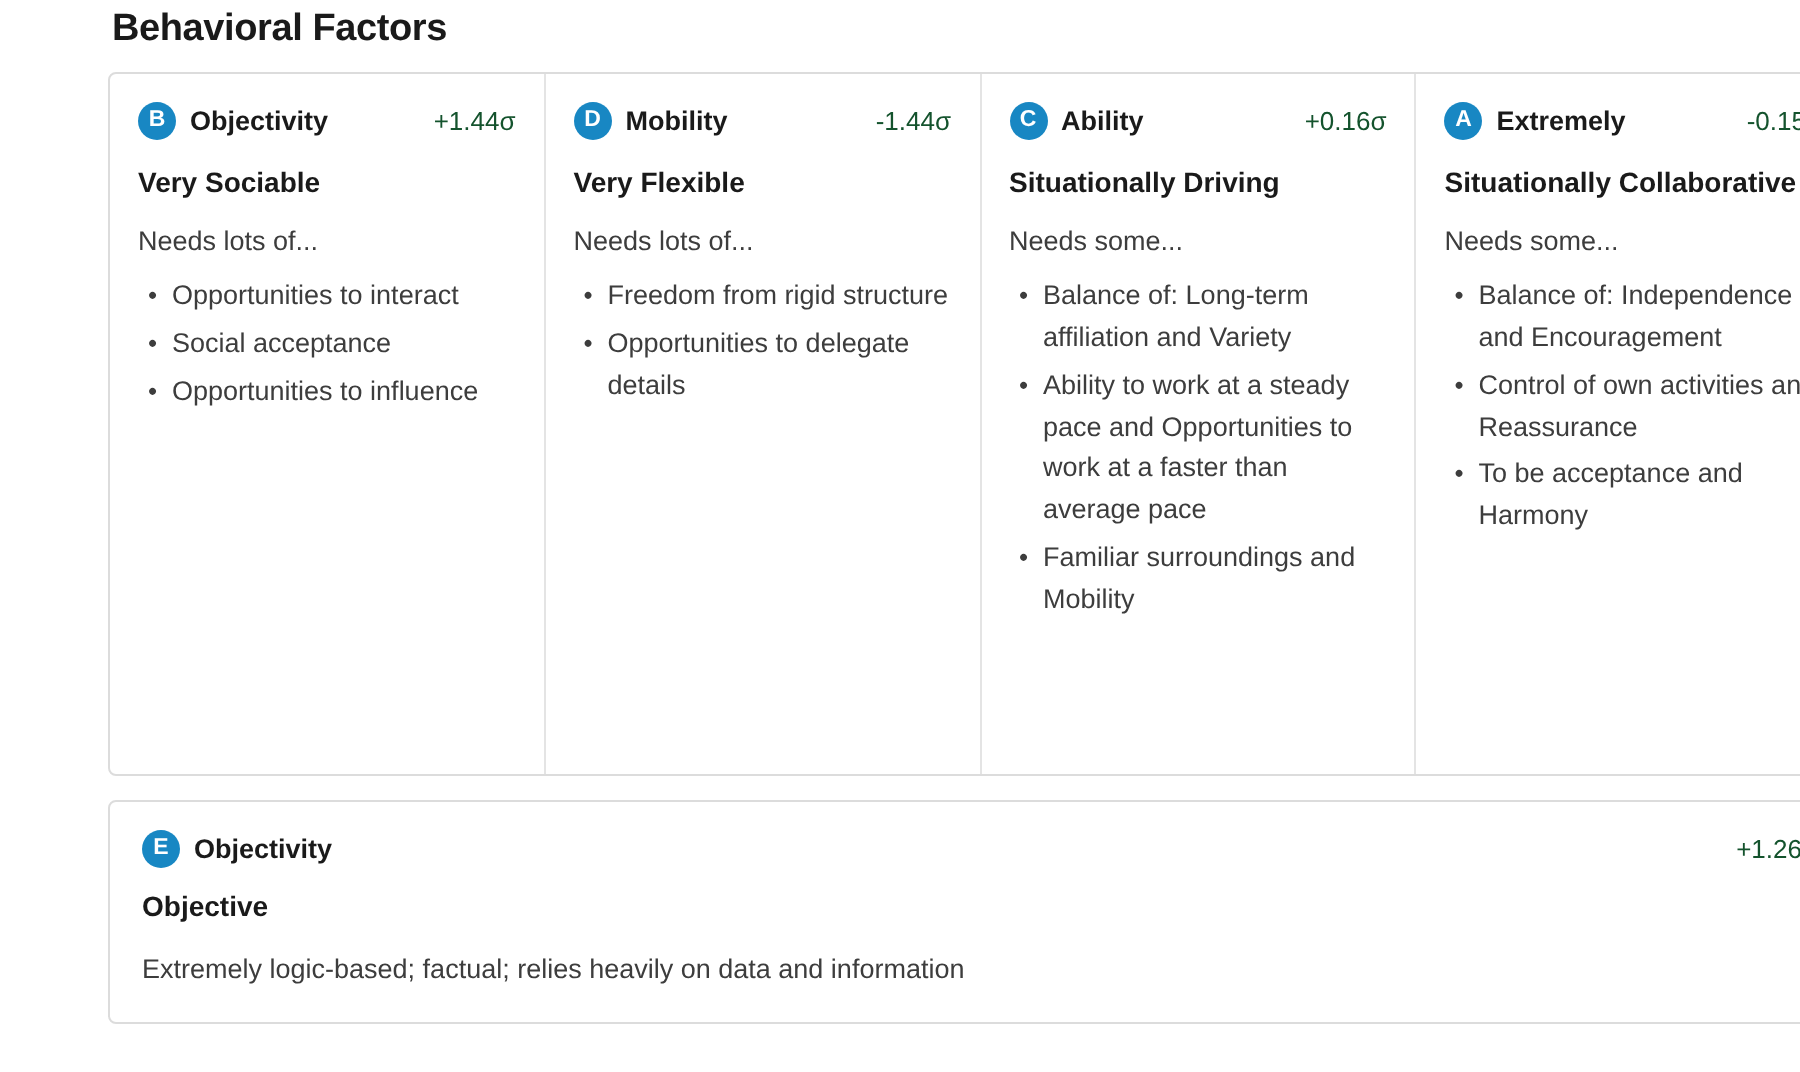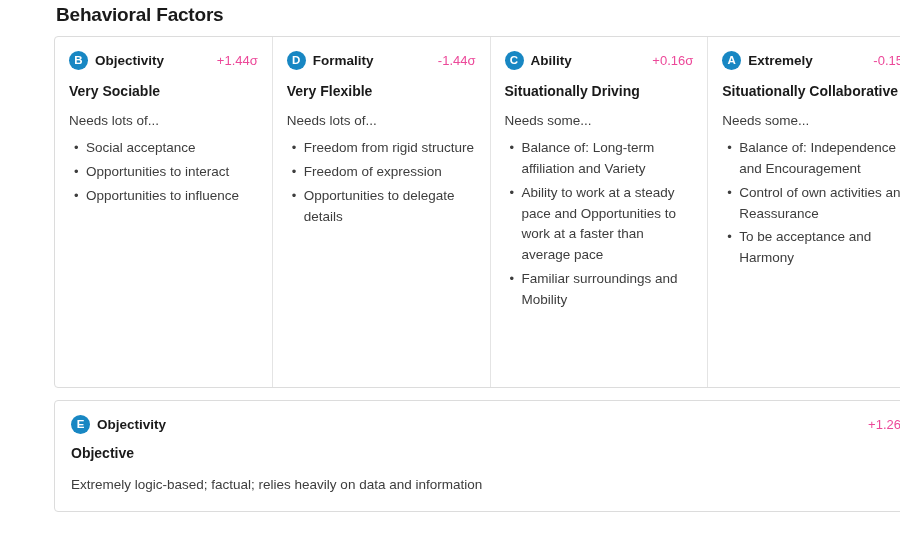--- a/index.html
+++ b/index.html
@@ -70,21 +70,21 @@
   }
   .trait-name {
     font-size: 13.5px;
     font-weight: bold;
     color: #1a1a1a;
     white-space: nowrap;
   }
   .score {
     margin-left: auto;
     font-size: 13px;
-    color: #ec4899;
+    color: #14532d;
     white-space: nowrap;
   }
   .descriptor {
     font-size: 14px;
     font-weight: bold;
     color: #1a1a1a;
     line-height: 1.35;
     margin-bottom: 11px;
   }
   .needs-label {
@@ -150,37 +150,36 @@
 
     <div class="factor-col">
       <div class="col-head">
         <span class="badge">B</span>
         <span class="trait-name">Objectivity</span>
         <span class="score">+1.44σ</span>
       </div>
       <div class="descriptor">Very Sociable</div>
       <div class="needs-label">Needs lots of...</div>
       <ul class="needs">
+        <li>Opportunities to interact</li>
         <li>Social acceptance</li>
-        <li>Opportunities to interact</li>
         <li>Opportunities to influence</li>
       </ul>
     </div>
 
     <div class="factor-col">
       <div class="col-head">
         <span class="badge">D</span>
-        <span class="trait-name">Formality</span>
+        <span class="trait-name">Mobility</span>
         <span class="score">-1.44σ</span>
       </div>
       <div class="descriptor">Very Flexible</div>
       <div class="needs-label">Needs lots of...</div>
       <ul class="needs">
         <li>Freedom from rigid structure</li>
-        <li>Freedom of expression</li>
         <li>Opportunities to delegate details</li>
       </ul>
     </div>
 
     <div class="factor-col">
       <div class="col-head">
         <span class="badge">C</span>
         <span class="trait-name">Ability</span>
         <span class="score">+0.16σ</span>
       </div>

